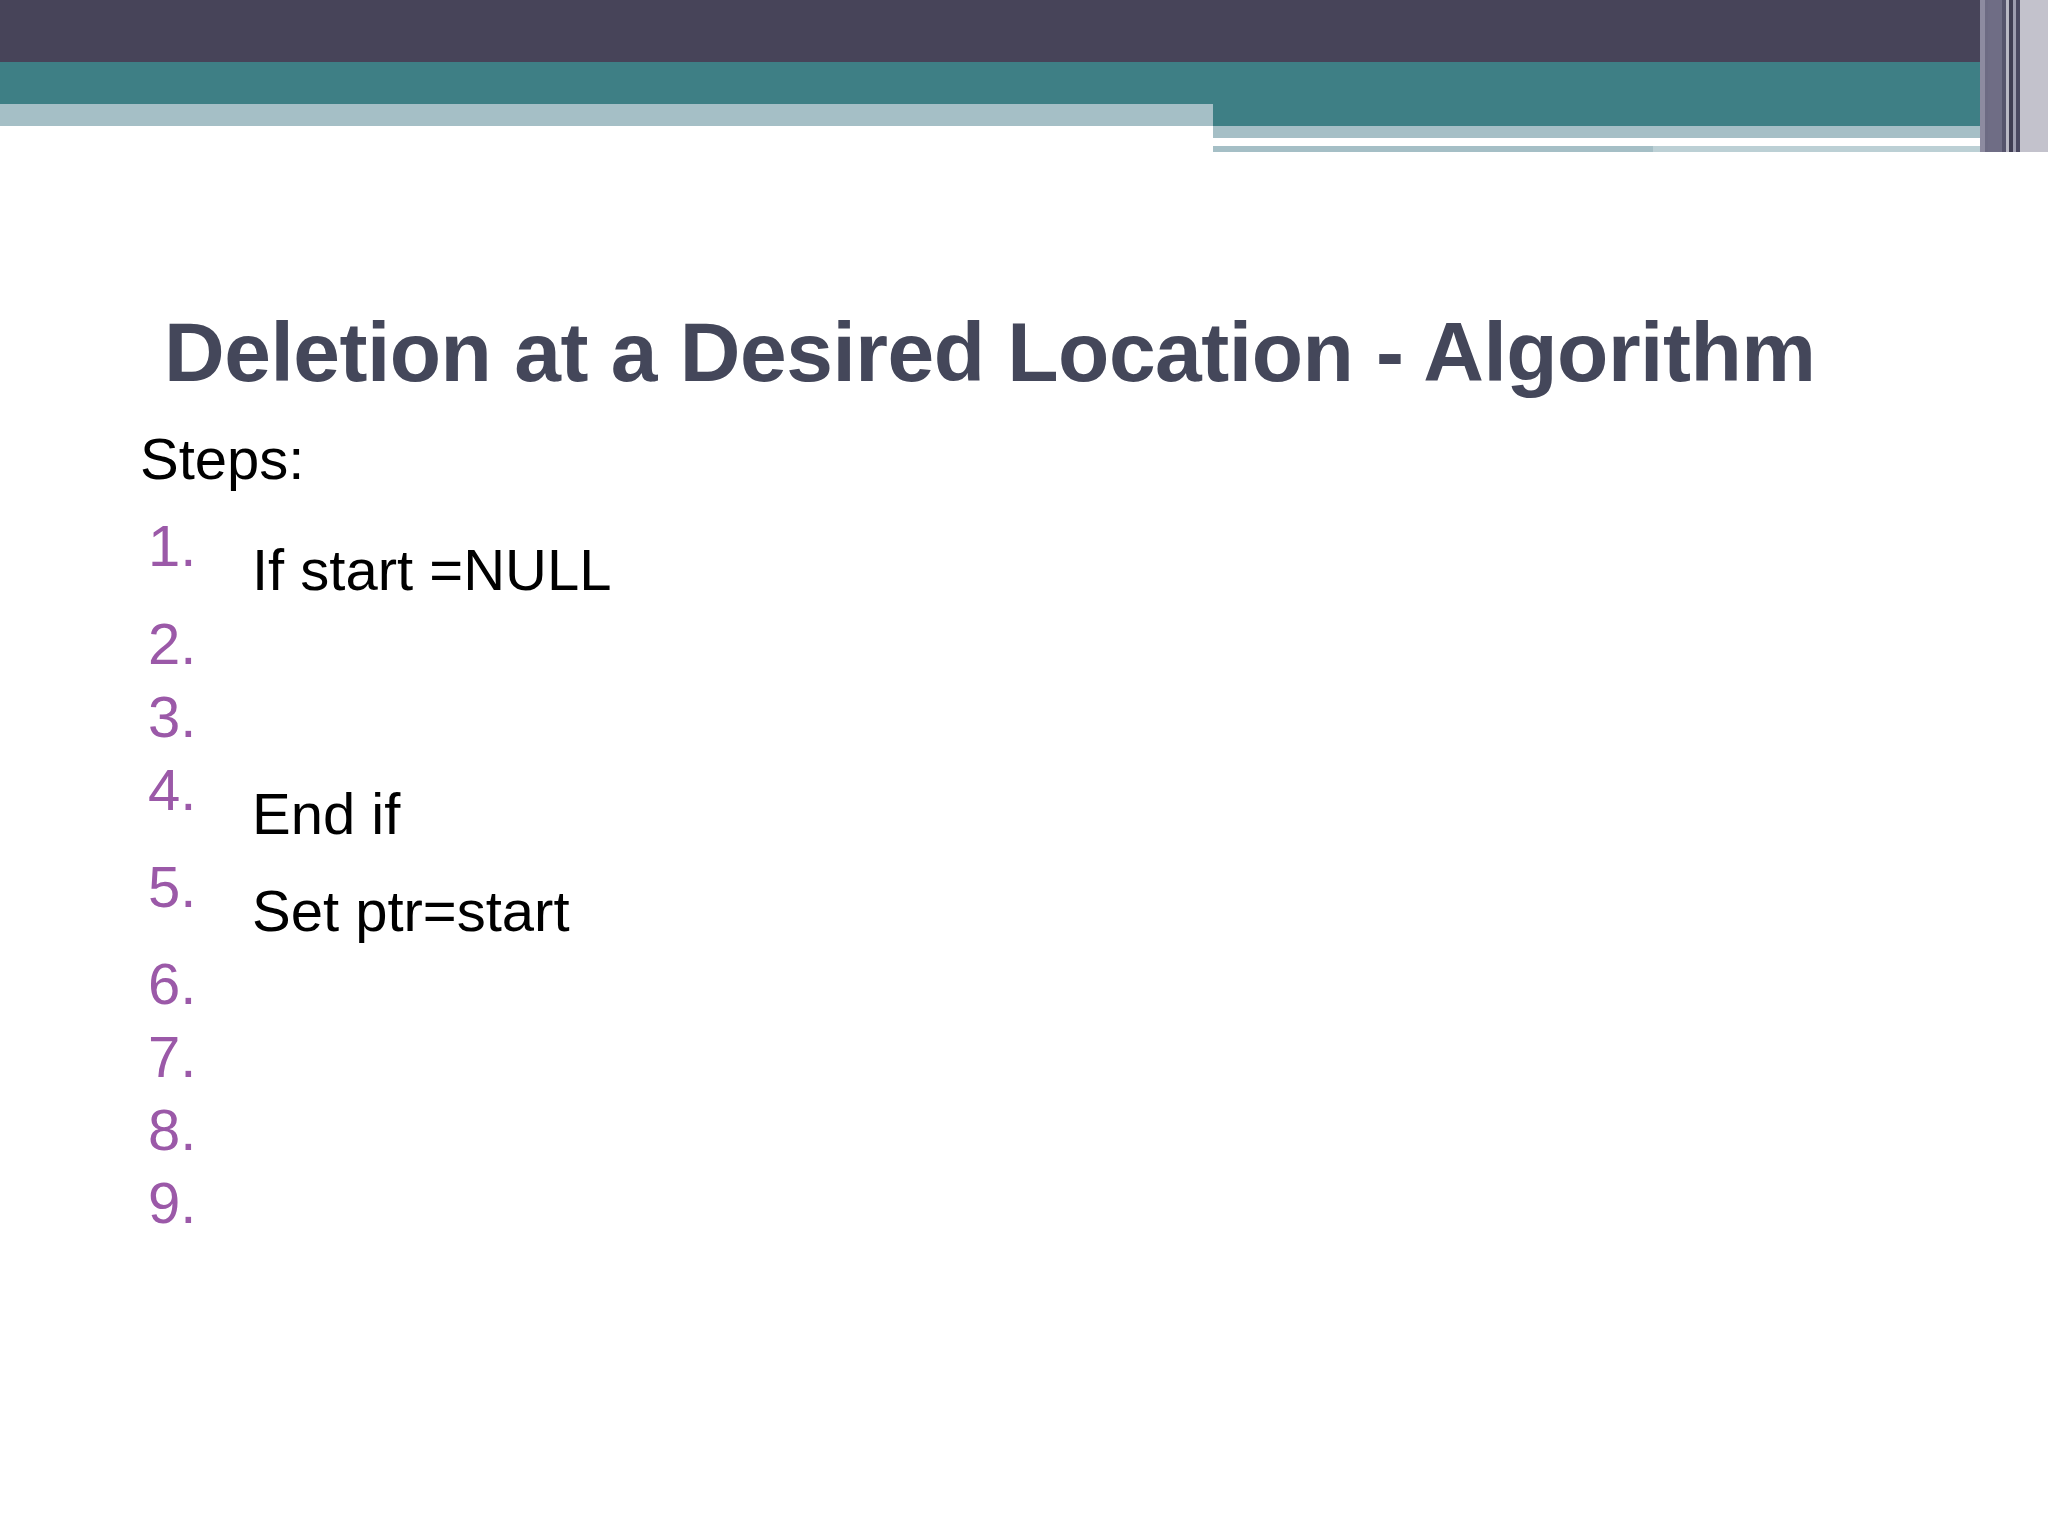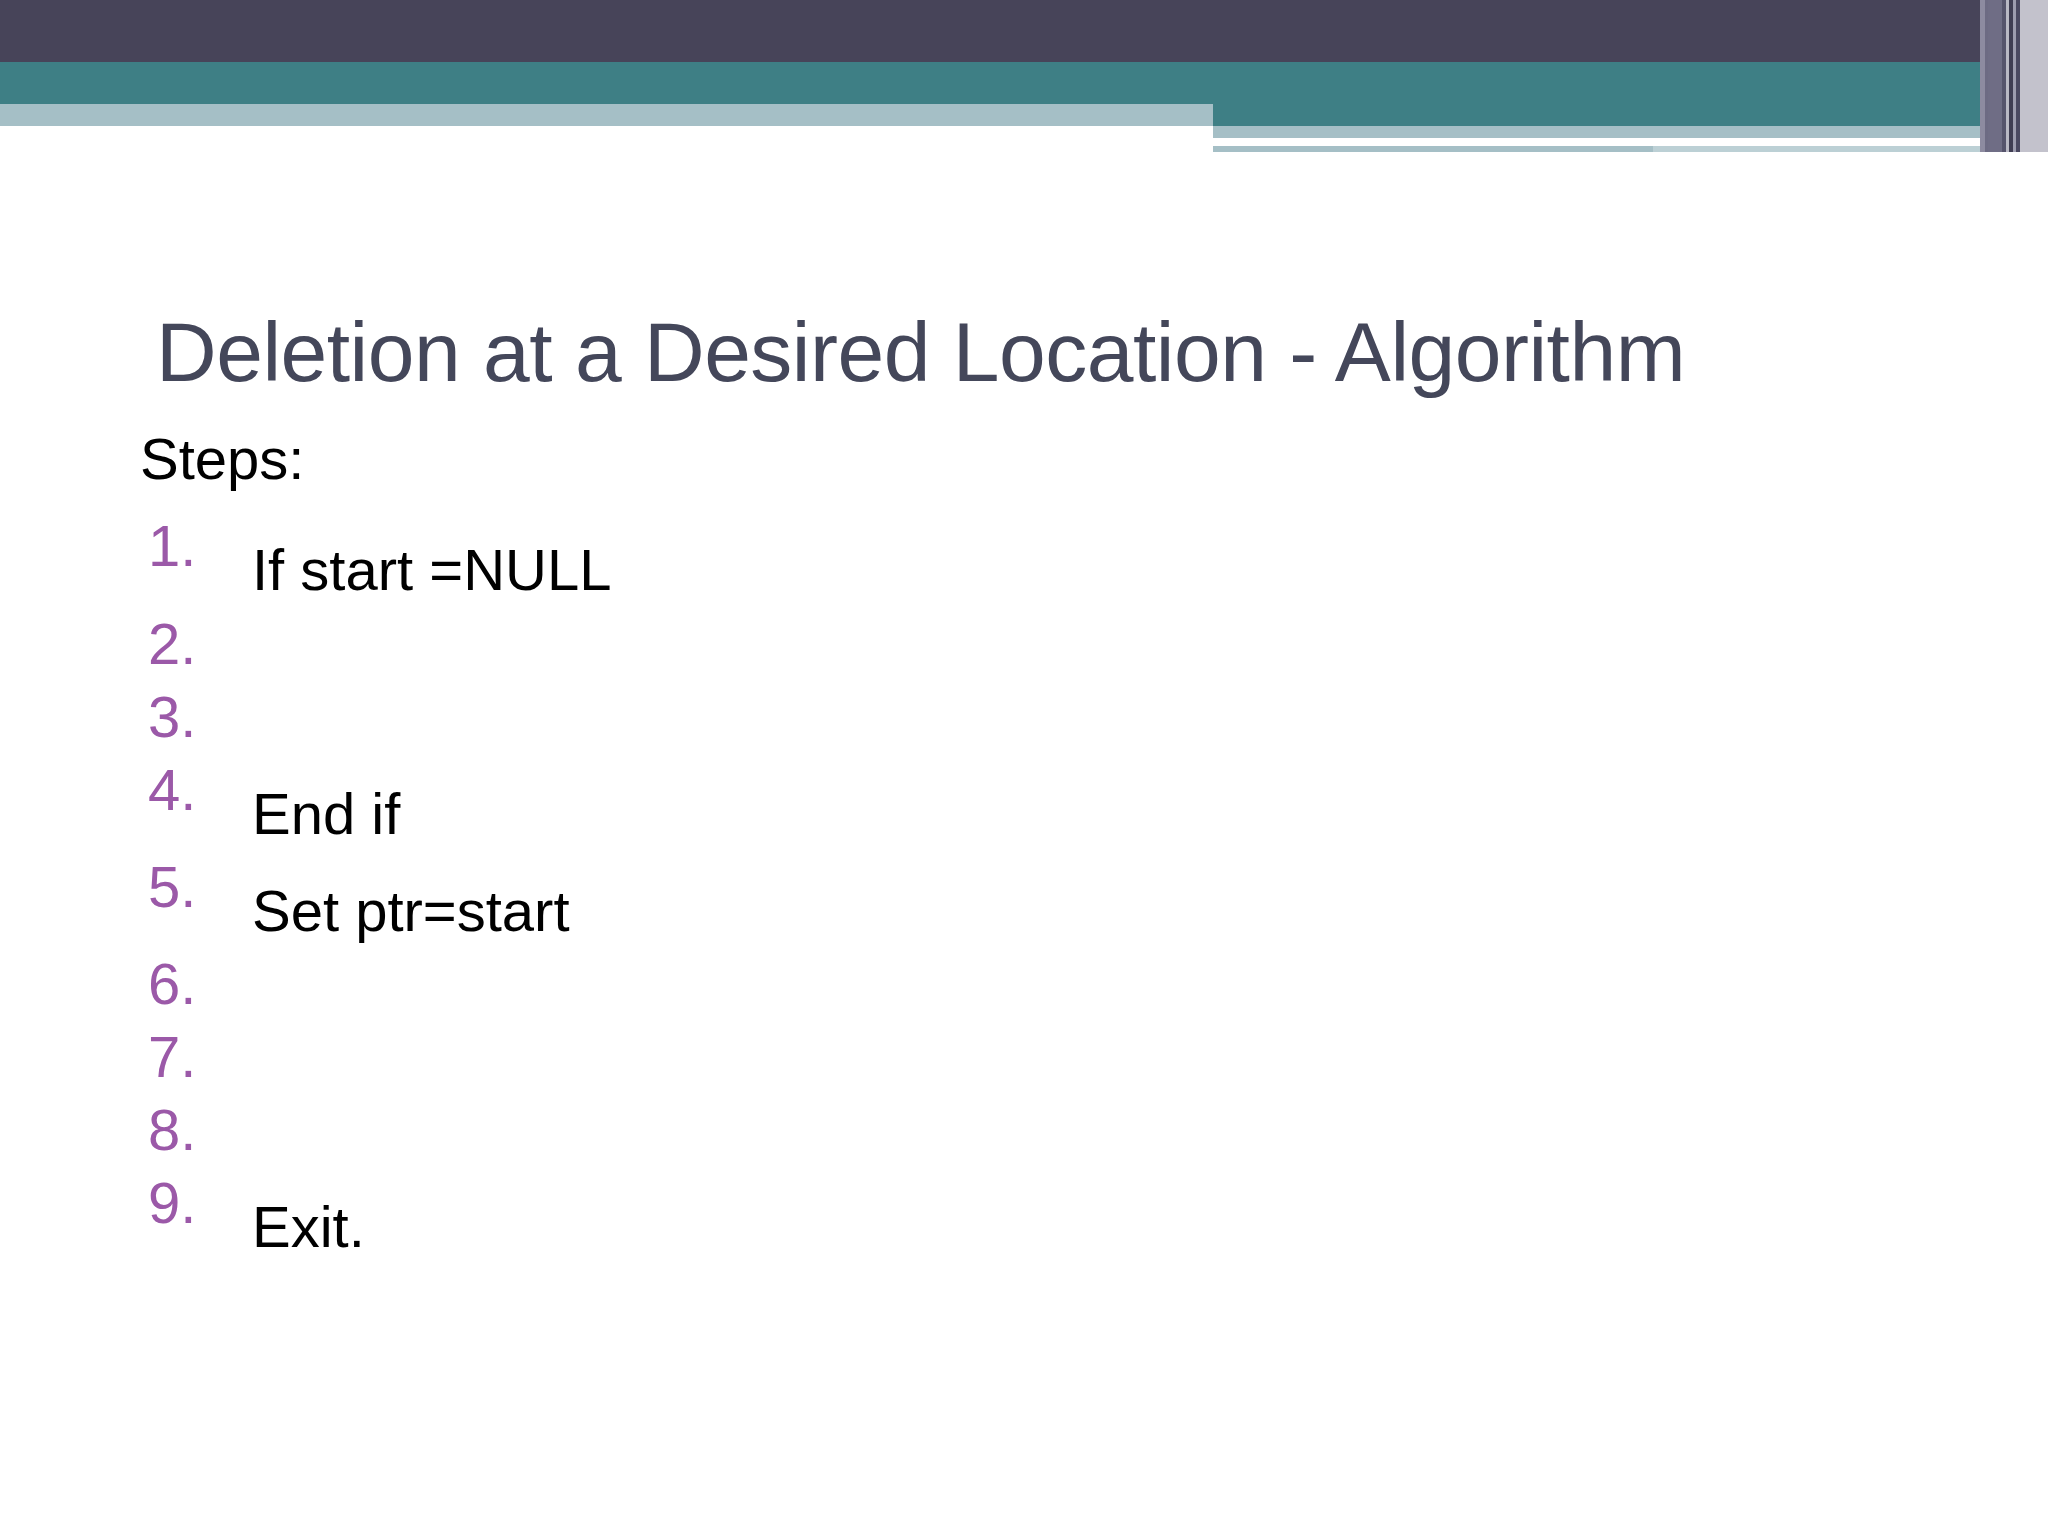--- a/index.html
+++ b/index.html
@@ -119,27 +119,27 @@
   }
   .stripe {
     position: absolute;
     top: 0;
     height: 190px;
   }
 
   
   .title {
     position: absolute;
-    left: 156px;
+    left: 164px;
     top: 252px;
     width: 1800px;
     font-size: 84px;
     line-height: 1.05;
     color: #44475a;
-    font-weight: 400;
+    font-weight: 700;
     letter-spacing: -0.5px;
     white-space: nowrap;
   }
 
   
   .body-area {
     position: absolute;
     left: 140px;
     top: 425px;
     width: 1790px;
@@ -233,18 +233,17 @@
           <span class="step-num">6.</span>
         </li>
         <li>
           <span class="step-num">7.</span>
         </li>
         <li>
           <span class="step-num">8.</span>
         </li>
         <li>
           <span class="step-num">9.</span>
-          <span class="step-text">Exit.</span>
         </li>
       </ol>
   </div>
 
 </div>
 
 </body></html>

